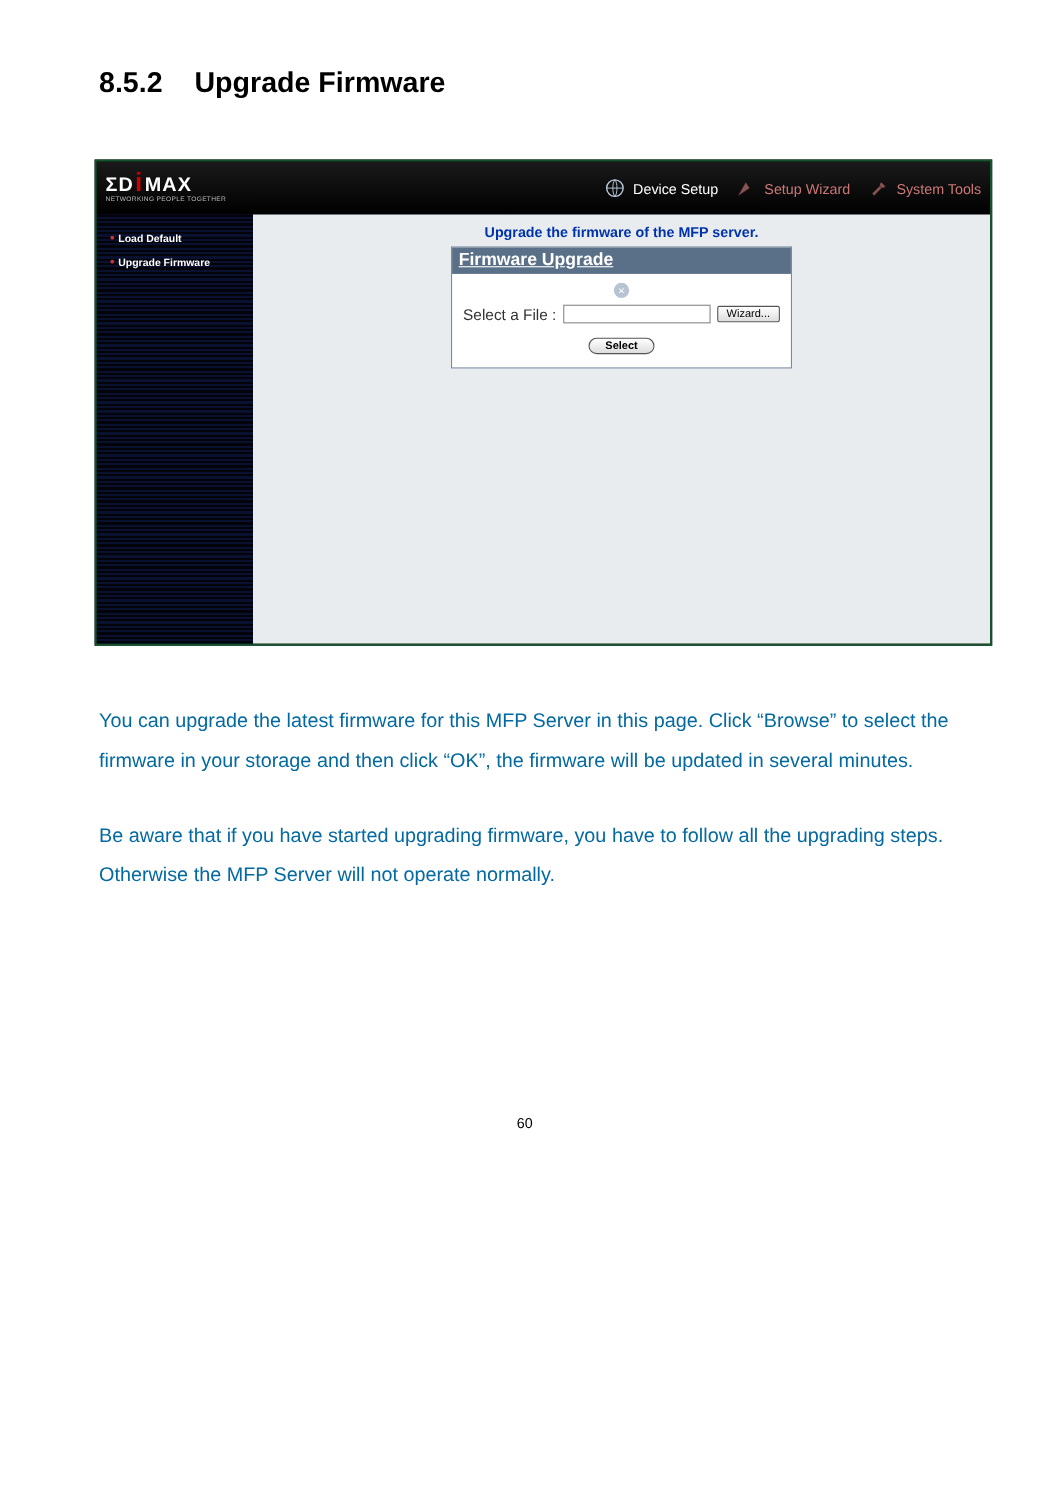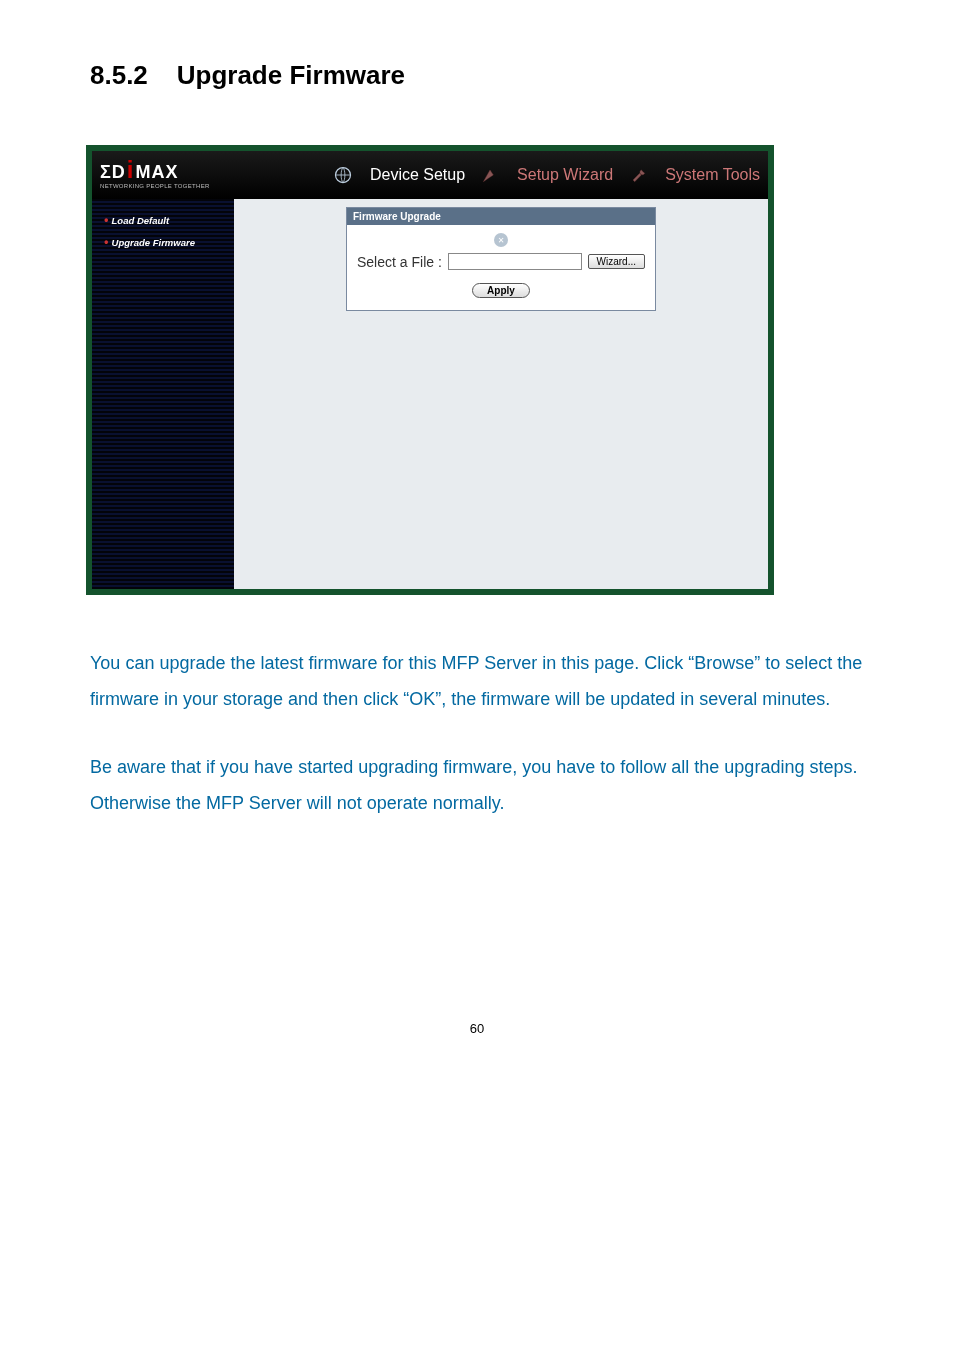--- a/index.html
+++ b/index.html
@@ -10,22 +10,22 @@
     margin: 0 auto;
     padding: 60px 90px 40px 90px;
   }
   .section-title {
     font-size: 26px;
     font-weight: bold;
     color: #000;
     margin-bottom: 54px;
   }
   .screenshot {
-    width: 688px;
-    border: 6px solid #14532d;
+    width: 816px;
+    border: 2px solid #14532d;
     background: #000;
     margin-bottom: 50px;
     margin-left: -4px;
   }
   .top-bar {
     height: 48px;
     background: linear-gradient(#1a1a1a, #000);
     display: flex;
     align-items: center;
     padding: 0 8px;
@@ -36,44 +36,43 @@
     color: #fff;
   }
   .logo-main { font-size: 18px; font-weight: bold; letter-spacing: 1px; display:flex; align-items:baseline;}
   .logo-dot { color:#c00; font-size:24px; line-height:0; margin:0 1px;}
   .logo-sub { font-size: 6px; letter-spacing: 0.3px; color:#bbb; }
   .spacer { flex: 1; }
   .top-tab {
     display: flex;
     align-items: center;
     color: #c77; 
-    font-size: 16px;
+    font-size: 13px;
     margin-left: 14px;
-    gap: 16px;
+    gap: 6px;
   }
   .top-tab.active { color: #fff; }
   .tab-icon {
     width: 22px; height: 22px;
     display:flex; align-items:center; justify-content:center;
   }
   .tab-icon svg { width: 20px; height: 20px; }
   .body-row { display:flex; }
   .sidebar {
     width: 142px;
     background: repeating-linear-gradient(#03040a, #03040a 2px, #091030 2px, #091030 4px);
     min-height: 390px;
     padding-top: 10px;
   }
   .side-item {
     color: #fff;
     font-size: 9.5px;
     font-weight: bold;
     padding: 4px 8px 4px 12px;
     cursor: pointer;
-    font-style: italic;
   }
   .side-item::before {
     content: "• ";
     color: #c33;
     font-size: 12px;
   }
   .content-pane {
     flex: 1;
     background: #e8ecef;
     min-height: 390px;
@@ -88,23 +87,24 @@
   }
   .panel {
     width: 310px;
     margin: 0 auto;
     border: 1px solid #7a8aa0;
     background: #fff;
   }
   .panel-head {
     background: #5a7088;
     color: #fff;
-    font-size: 10px;
+    font-size: 16px;
     font-weight: bold;
     padding: 3px 6px;
+    text-decoration: underline;
   }
   .panel-body { padding: 8px 10px 12px 10px; }
   .panel-top-strip {
     height: 14px;
     display:flex; justify-content:center; align-items:center;
     margin-bottom: 6px;
   }
   .badge {
     width: 14px; height: 14px; border-radius: 50%;
     background: #b6c4d1;
@@ -203,33 +203,34 @@
     <div class="sidebar">
       <div class="side-item">
         <span>Load Default</span>
       </div>
       <div class="side-item">
         <span>Upgrade Firmware</span>
       </div>
     </div>
 
     <div class="content-pane">
+      <div class="pane-title">Upgrade the firmware of the MFP server.</div>
       <div class="panel">
         <div class="panel-head">Firmware Upgrade</div>
         <div class="panel-body">
           <div class="panel-top-strip">
             <span class="badge">✕</span>
           </div>
           <div class="form-row">
             <label>Select a File :</label>
             <div class="file-input"></div>
             <button class="btn">Wizard...</button>
           </div>
           <div class="center">
-            <button class="btn pill">Apply</button>
+            <button class="btn pill">Select</button>
           </div>
         </div>
       </div>
     </div>
   </div>
 </div>
 
 <p class="body-text">You can upgrade the latest firmware for this MFP Server in this page. Click “Browse” to select the firmware in your storage and then click “OK”, the firmware will be updated in several minutes.</p>
 <p class="body-text">Be aware that if you have started upgrading firmware, you have to follow all the upgrading steps. Otherwise the MFP Server will not operate normally.</p>
 

